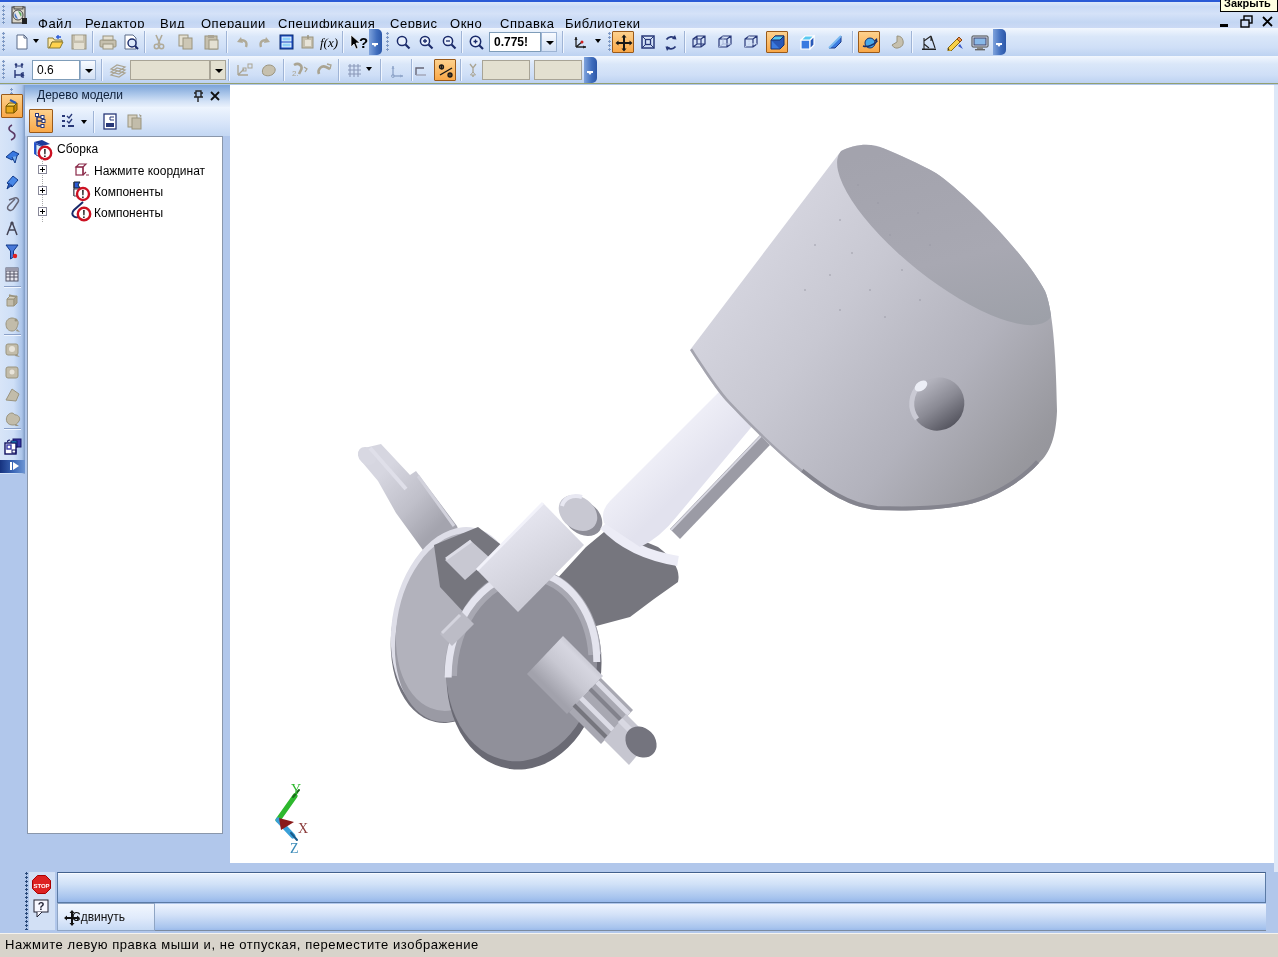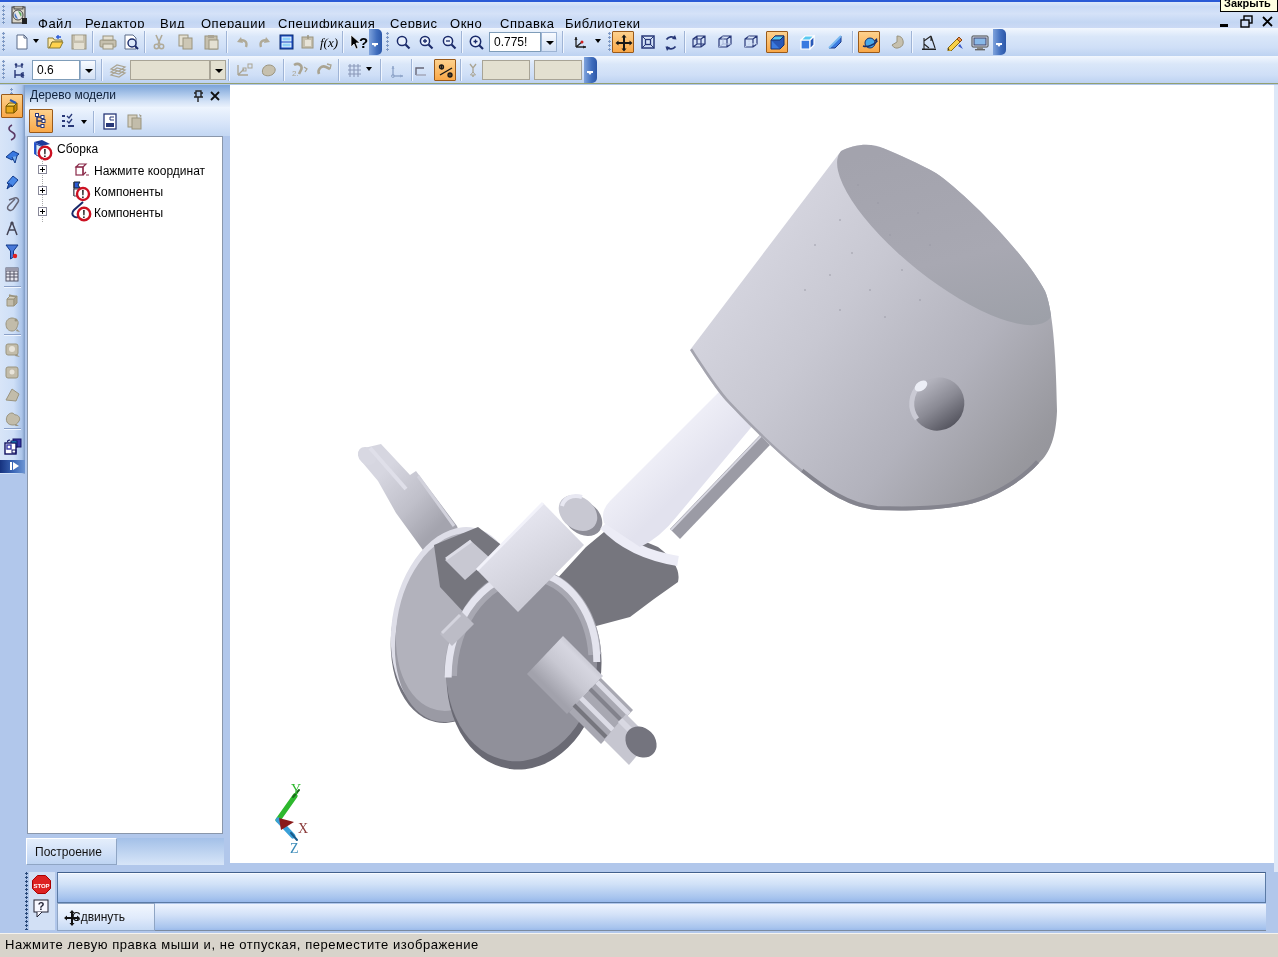--- a/index.html
+++ b/index.html
@@ -50,21 +50,21 @@
 .lbtn svg { position:absolute; left:2px; top:3px; }
 #leftcapbar { left:0; top:460px; width:25px; height:13px;
   background:linear-gradient(90deg,#16327e,#3c68b8 55%,#6d95d2); }
 #leftcapbar:after { content:""; position:absolute; left:13px; top:2px; width:0; height:0;
   border:4px solid transparent; border-left:6px solid #fff; }
 #leftcapbar:before { content:""; position:absolute; left:10px; top:2px; width:2px; height:8px; background:#fff; }
 
 #treepanel { left:25px; top:85px; width:205px; height:788px; }
 #treetitle { left:0; top:0; width:205px; height:22px;
   background:linear-gradient(#7ba3d8 0%, #a9c5e9 40%, #d3e2f6 75%, #e9f1fc 100%);
-  color:#10213a; font-size:12px; line-height:21px; padding-left:5px; }
+  color:#10213a; font-size:12px; line-height:21px; padding-left:12px; }
 #treetools { left:0; top:22px; width:205px; height:29px;
   background:linear-gradient(#eef5fe 0%, #d8e5f9 55%, #c3d7f3 100%); }
 #treebox { left:2px; top:51px; width:196px; height:698px; background:#fff;
   border:1px solid #8a97ab; font-size:12px; }
 #treetabstrip { left:1px; top:753px; width:198px; height:27px;
   background:linear-gradient(#a3c0e8 0%, #c0d5f1 55%, #d7e5f8 100%); }
 #treetab { position:absolute; left:0px; top:0px; width:91px; height:27px;
   background:linear-gradient(#e4eefb 0%, #cfdff7 60%, #bed4f2 100%);
   border:1px solid #8fa5c4; border-left-color:#fff; border-top-color:#fff;
   font-size:12px; color:#111; line-height:26px; padding-left:8px; }
@@ -268,21 +268,21 @@
       </svg>
     </div>
   <div class="vsep" style="left:461px;top:3px"></div>
   <div class="tbtn" style="left:465px">
       <svg width="17" height="17">
         <circle cx="7.5" cy="7.5" r="5.2" fill="#e8f0fc" stroke="#1a2a6a" stroke-width="1.5"></circle>
         <path d="M11 11l4 4" stroke="#1a2a6a" stroke-width="2.2"></path>
         <path d="M5.5 7.5h4M7.5 5.5v4" stroke="#1a2a6a" stroke-width="1.3"></path>
       </svg>
     </div>
-  <div class="combo" style="left:489px;width:52px;">0.775!</div>
+  <div class="combo" style="left:489px;width:52px;font-weight:bold;">0.775!</div>
   <div class="combodd" style="left:541px"></div>
   <div class="vsep" style="left:562px;top:3px"></div>
 
   <div class="tbtn" style="left:569px">
       <svg width="18" height="17">
         <path d="M4 13 L4 3 M4 13 L14 13 M4 13 L10 8" stroke="#222" stroke-width="1.3" fill="none"></path>
         <path d="M4 3l-1.6 3h3.2z M14 13l-3-1.6v3.2z" fill="#222"></path>
         <circle cx="10" cy="8" r="1.5" fill="#d02020"></circle>
       </svg>
     </div>
@@ -695,23 +695,20 @@
         <rect x="0.5" y="0.5" width="8" height="8" fill="#fff" stroke="#889"></rect>
         <path d="M2 4.5h5M4.5 2v5" stroke="#000" stroke-width="1"></path>
       </svg>
     <svg class="abs" style="left:42px;top:63px" width="24" height="24">
         <path d="M13 2 4 10c-2.5 2.5-2 5 0 6.5s5 1 7-1.5" fill="none" stroke="#1a2a6a" stroke-width="2"></path>
         <circle cx="14" cy="14" r="6.2" fill="#fff" stroke="#cc1122" stroke-width="2.4"></circle>
         <text x="14" y="18" font-size="10" font-weight="bold" fill="#000" text-anchor="middle">!</text>
       </svg>
     <span class="abs" style="left:66px;top:69px">Компоненты</span>
   </div>
-  <div class="abs" id="treetabstrip">
-      <div id="treetab">Построение</div>
-    </div>
 </div>
 <div class="abs" id="viewport">
 <svg width="1044" height="778" viewBox="0 0 1044 778">
 <defs>
   <linearGradient id="pistSide" x1="520" y1="150" x2="846" y2="408" gradientUnits="userSpaceOnUse">
     <stop offset="0" stop-color="#d6d6e0"></stop>
           <stop offset="0.28" stop-color="#c8c8d2"></stop>
     <stop offset="0.6" stop-color="#b2b2bc"></stop>
           <stop offset="0.85" stop-color="#98989e"></stop>
     <stop offset="1" stop-color="#8e8e96"></stop>

